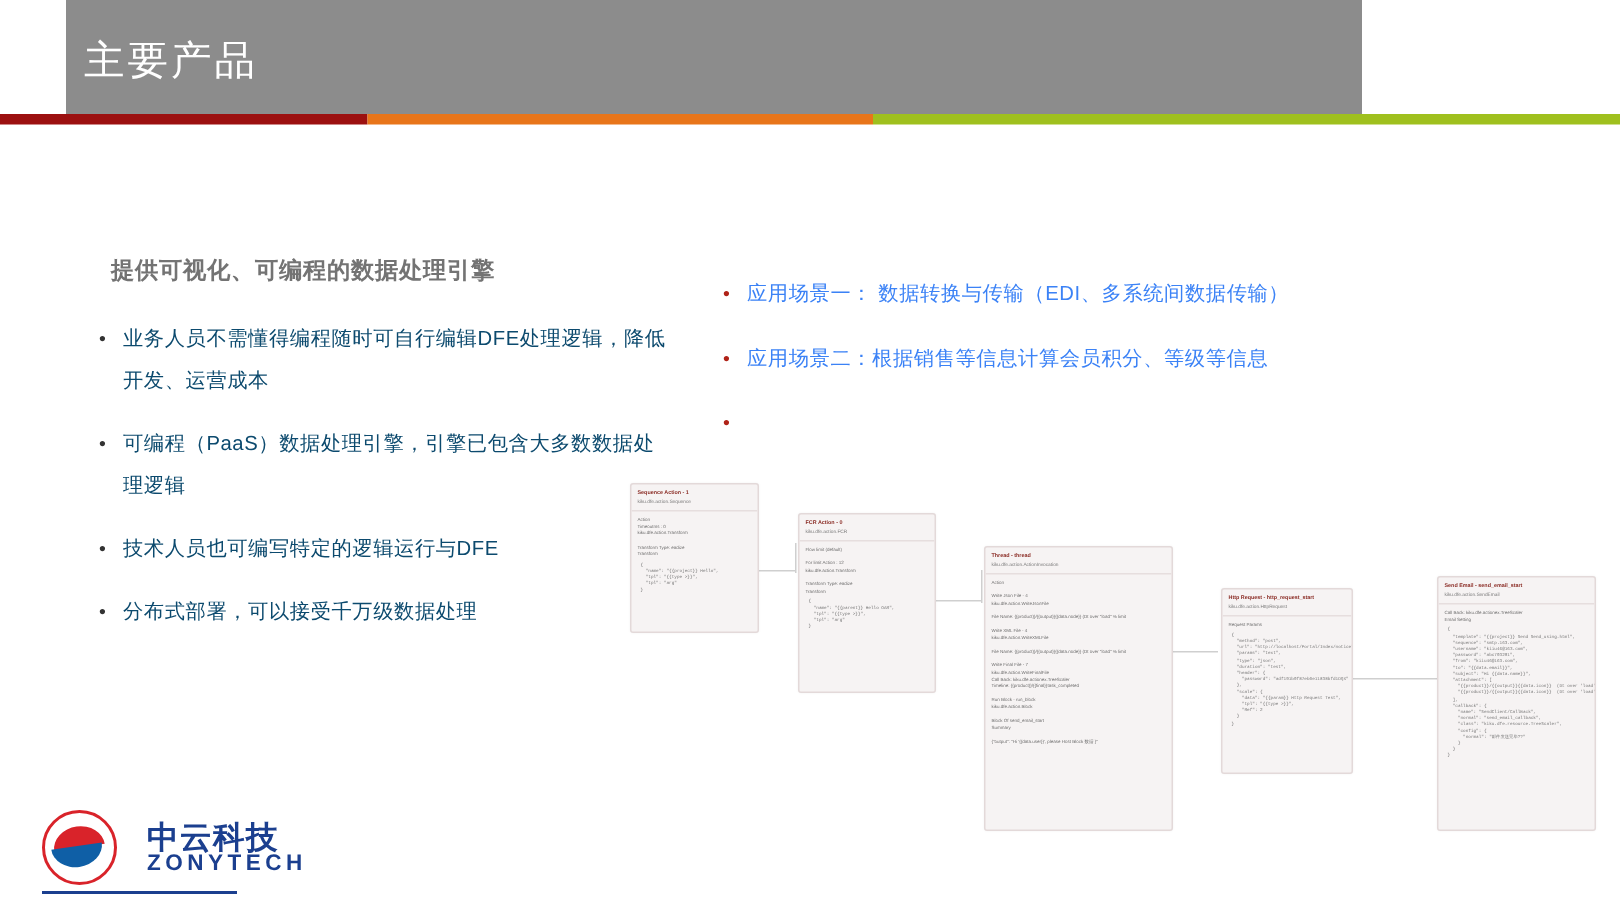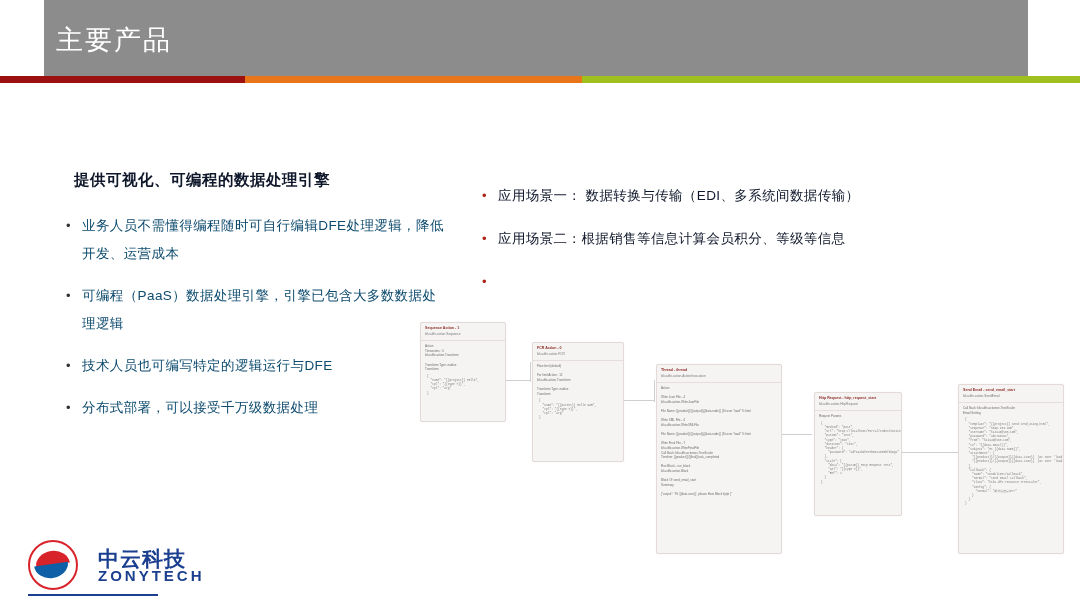--- a/index.html
+++ b/index.html
@@ -18,21 +18,21 @@
     position: absolute;
     left: 0; top: 0;
     width: 1080px;
     height: 608px;
     background: #ffffff;
   }
   
   .header-bar {
     position: absolute;
     left: 0; top: 0;
-    width: 1028px;
+    width: 908px;
     height: 76px;
     background: #8c8c8c;
   }
   .header-left-block {
     position: absolute;
     left: 0; top: 0;
     width: 44px;
     height: 76px;
     background: #ffffff;
   }
@@ -70,21 +70,21 @@
   .slide-title .light {
     font-weight: 400;
   }
 
   
   .left-lead {
     position: absolute;
     left: 74px;
     top: 170px;
     font-size: 15.5px;
-    color: #0f172a;
+    color: #737373;
     font-weight: 600;
     letter-spacing: 0.5px;
   }
   .bullet-list {
     position: absolute;
     left: 66px;
     top: 212px;
     width: 380px;
   }
   .bullet-row {
@@ -120,21 +120,21 @@
   }
   .scenario-dot {
     width: 16px;
     flex: 0 0 16px;
     font-size: 13px;
     color: #b02318;
     line-height: 20px;
   }
   .scenario-text {
     font-size: 13.5px;
-    color: #0f172a;
+    color: #3b82f6;
     line-height: 20px;
     letter-spacing: 0.4px;
     font-weight: 500;
     text-align: right;
   }
 
   
   .diagram {
     position: absolute;
     left: 410px;

